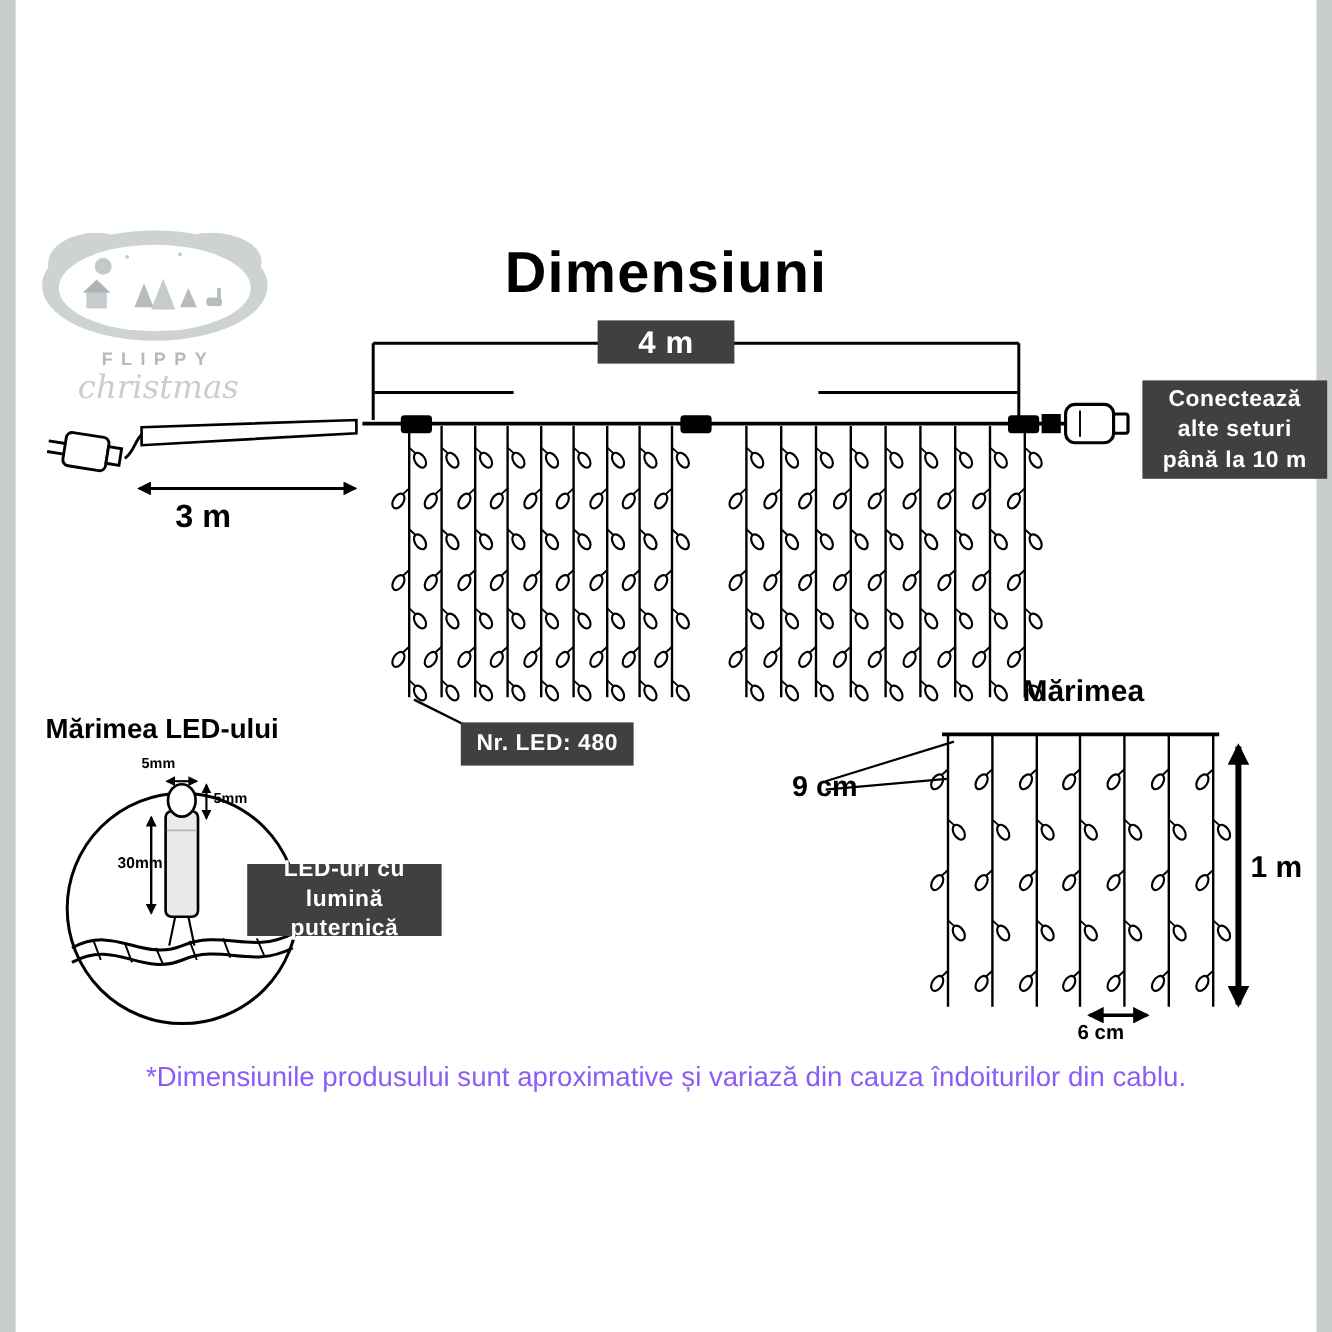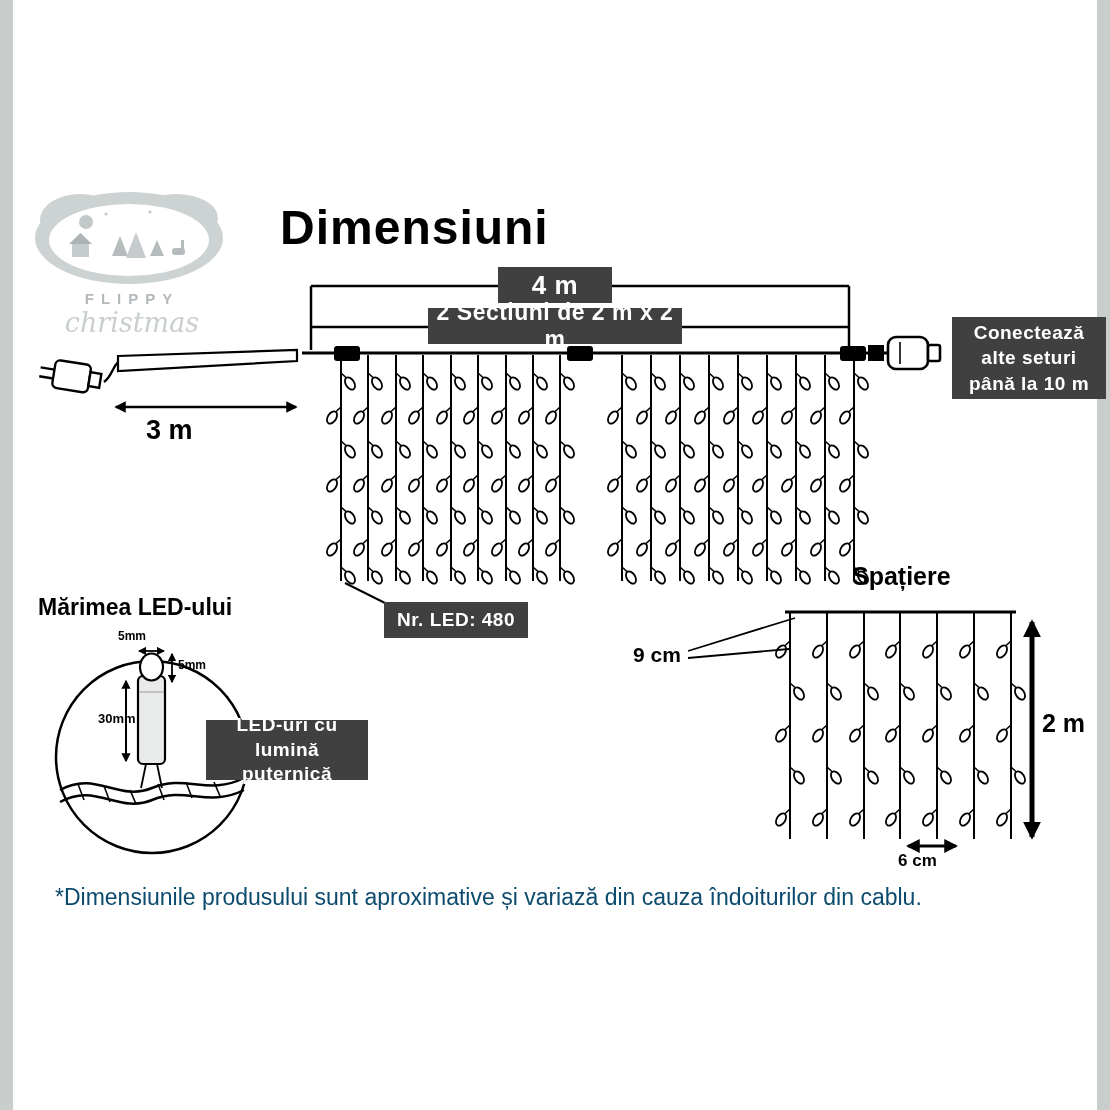--- a/index.html
+++ b/index.html
@@ -9,22 +9,22 @@
   .side-strip { position:absolute; top:0; bottom:0; width:13px; background:#c9cdcc; }
   .side-strip.left { left:0; }
   .side-strip.right { right:0; }
   svg.layer { position:absolute; left:0; top:0; }
   .label { position:absolute; font-weight:bold; text-align:left; color:#000; line-height:1.1; }
   .blackbox { position:absolute; background:#404040; color:#fff; font-weight:bold;
               display:flex; align-items:center; justify-content:center; text-align:center;
               letter-spacing:.5px; }
   .blackbox.col { flex-direction:column; }
   .blackbox span { display:block; }
-  .title { position:absolute; font-weight:bold; text-align:left; letter-spacing:1px; }
-  .footnote { position:absolute; text-align:left; font-weight:normal; color:#0c4a6e; }
+  .title { position:absolute; font-weight:bold; text-align:center; letter-spacing:1px; }
+  .footnote { position:absolute; text-align:center; font-weight:normal; color:#8b5cf6; }
   .logo-svg { position:absolute; }
 </style>
 </head>
 <body>
 
 <div class="canvas">
 
   <div class="side-strip left"></div>
   <div class="side-strip right"></div>
 
@@ -181,37 +181,36 @@
       <rect x="159" y="58" width="3" height="9" fill="#b6bbbd"></rect>
     </g>
     <text x="110" y="122" text-anchor="middle" font-size="15" font-weight="bold" letter-spacing="7" fill="#b4b9bb" font-family="Liberation Sans, sans-serif">FLIPPY</text>
     <text x="110" y="150" text-anchor="middle" font-size="27" font-style="italic" fill="#c9ced0" font-family="DejaVu Serif, serif">christmas</text>
   </svg>
 
   <div class="title" style="left:280px; top:200px; width:550px; font-size:48px;">Dimensiuni</div>
 
   <div class="blackbox" style="left:498px; top:267px; width:114px; height:36px; font-size:26px;">4 m</div>
 
-  <div class="blackbox" style="left:428px; top:308px; width:254px; height:36px; font-size:23px;">2 Sectiuni de 2 m x 2 m</div>
 
   <div class="label" style="left:146px; top:416px; width:110px; font-size:27px;">3 m</div>
 
   <div class="blackbox col" style="left:952px; top:317px; width:154px; height:82px; font-size:19px; line-height:1.35;">
     <span>Conectează</span>
     <span>alte seturi</span>
     <span>până la 10 m</span>
   </div>
 
   <div class="blackbox" style="left:384px; top:602px; width:144px; height:36px; font-size:19px;">Nr. LED:  480</div>
 
-  <div class="label" style="left:852px; top:563px; width:116px; font-size:25px;">Spațiere</div>
-
-  <div class="label" style="left:633px; top:643px; width:62px; font-size:21px;">9 cm</div>
-
-  <div class="label" style="left:1042px; top:710px; width:56px; font-size:25px;">2 m</div>
+  <div class="label" style="left:852px; top:563px; width:116px; font-size:25px;">Mărimea</div>
+
+  <div class="label" style="left:660px; top:643px; width:62px; font-size:24px;">9 cm</div>
+
+  <div class="label" style="left:1042px; top:710px; width:56px; font-size:25px;">1 m</div>
 
   <div class="label" style="left:898px; top:852px; width:70px; font-size:17px;">6 cm</div>
 
   <div class="label" style="left:38px; top:595px; width:215px; font-size:23px;">Mărimea LED-ului</div>
 
   <div class="label" style="left:118px; top:630px; width:50px; font-size:12px;">5mm</div>
 
   <div class="label" style="left:178px; top:659px; width:44px; font-size:12px; text-align:left;">5mm</div>
 
   <div class="label" style="left:70px; top:712px; width:52px; font-size:13px;margin-left:28px;">30mm</div>

